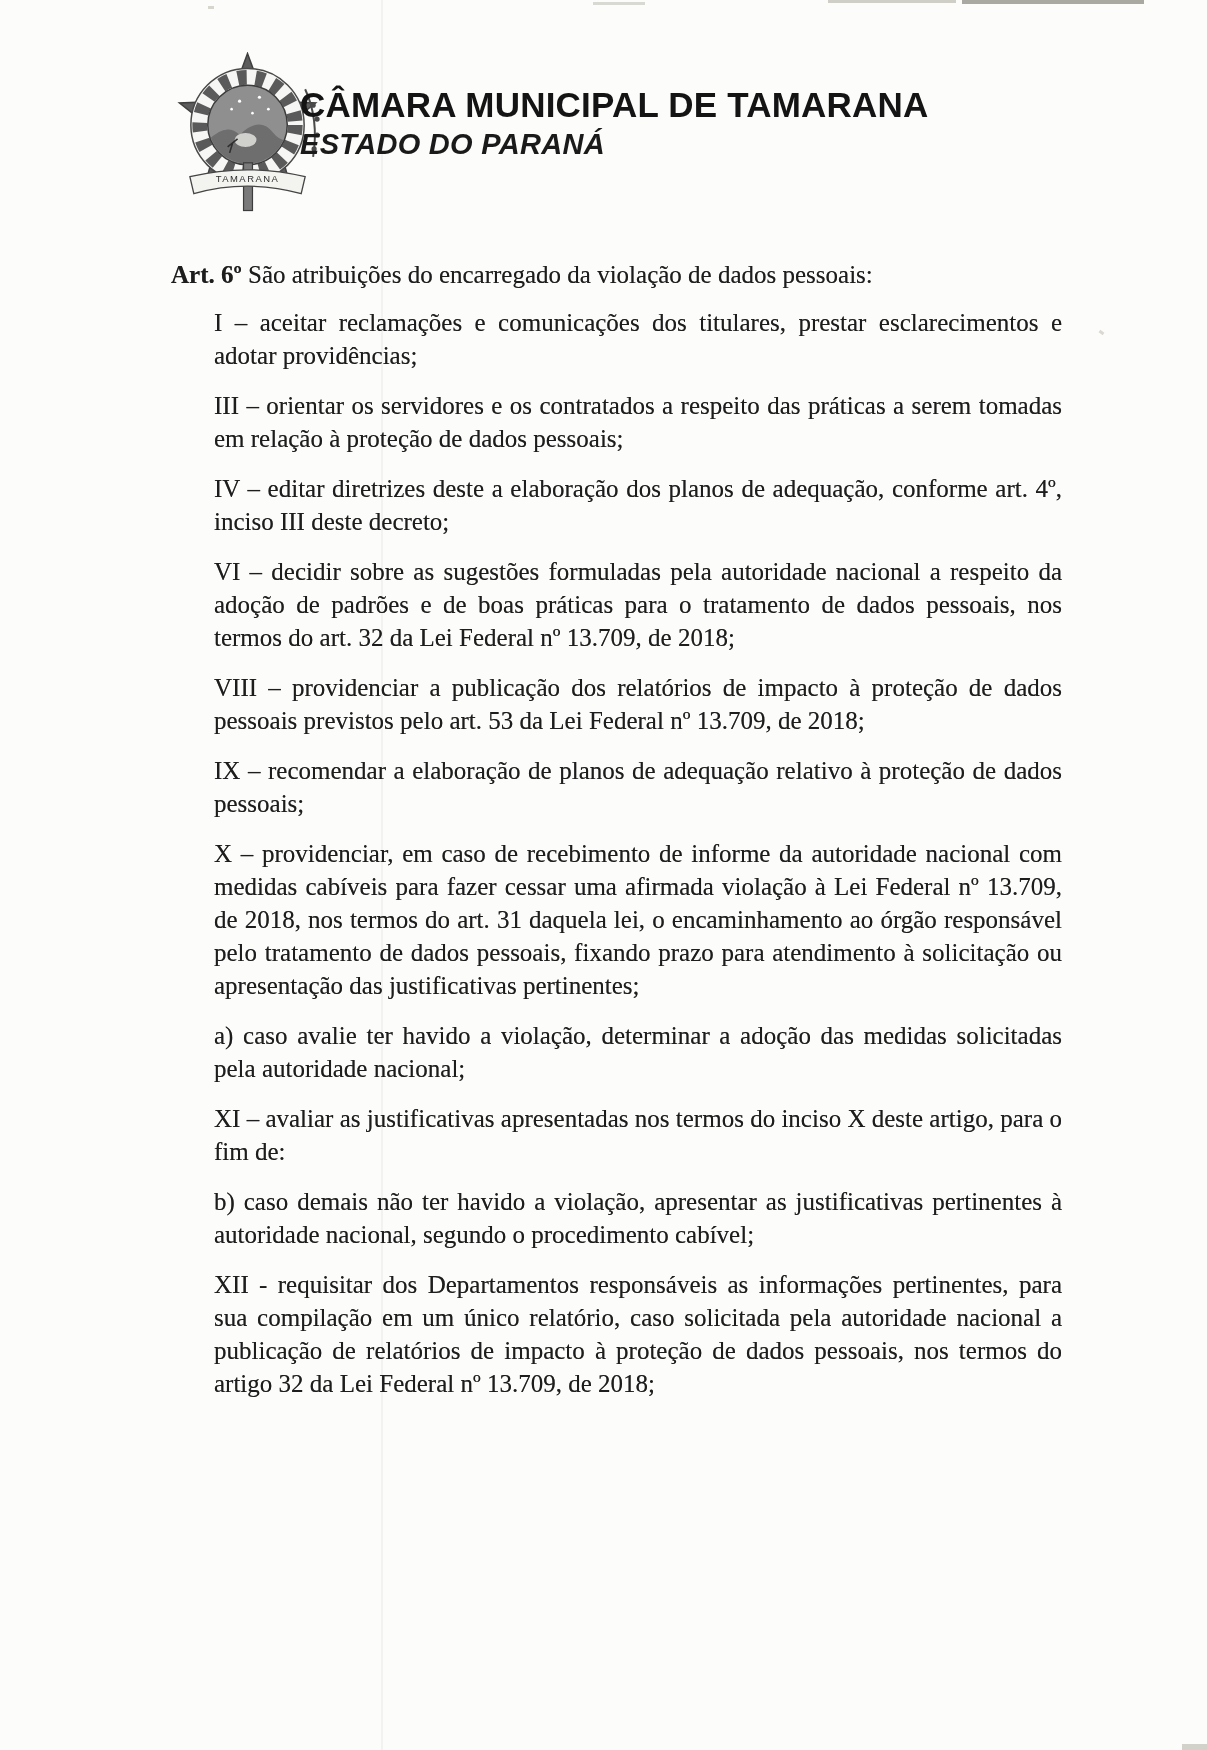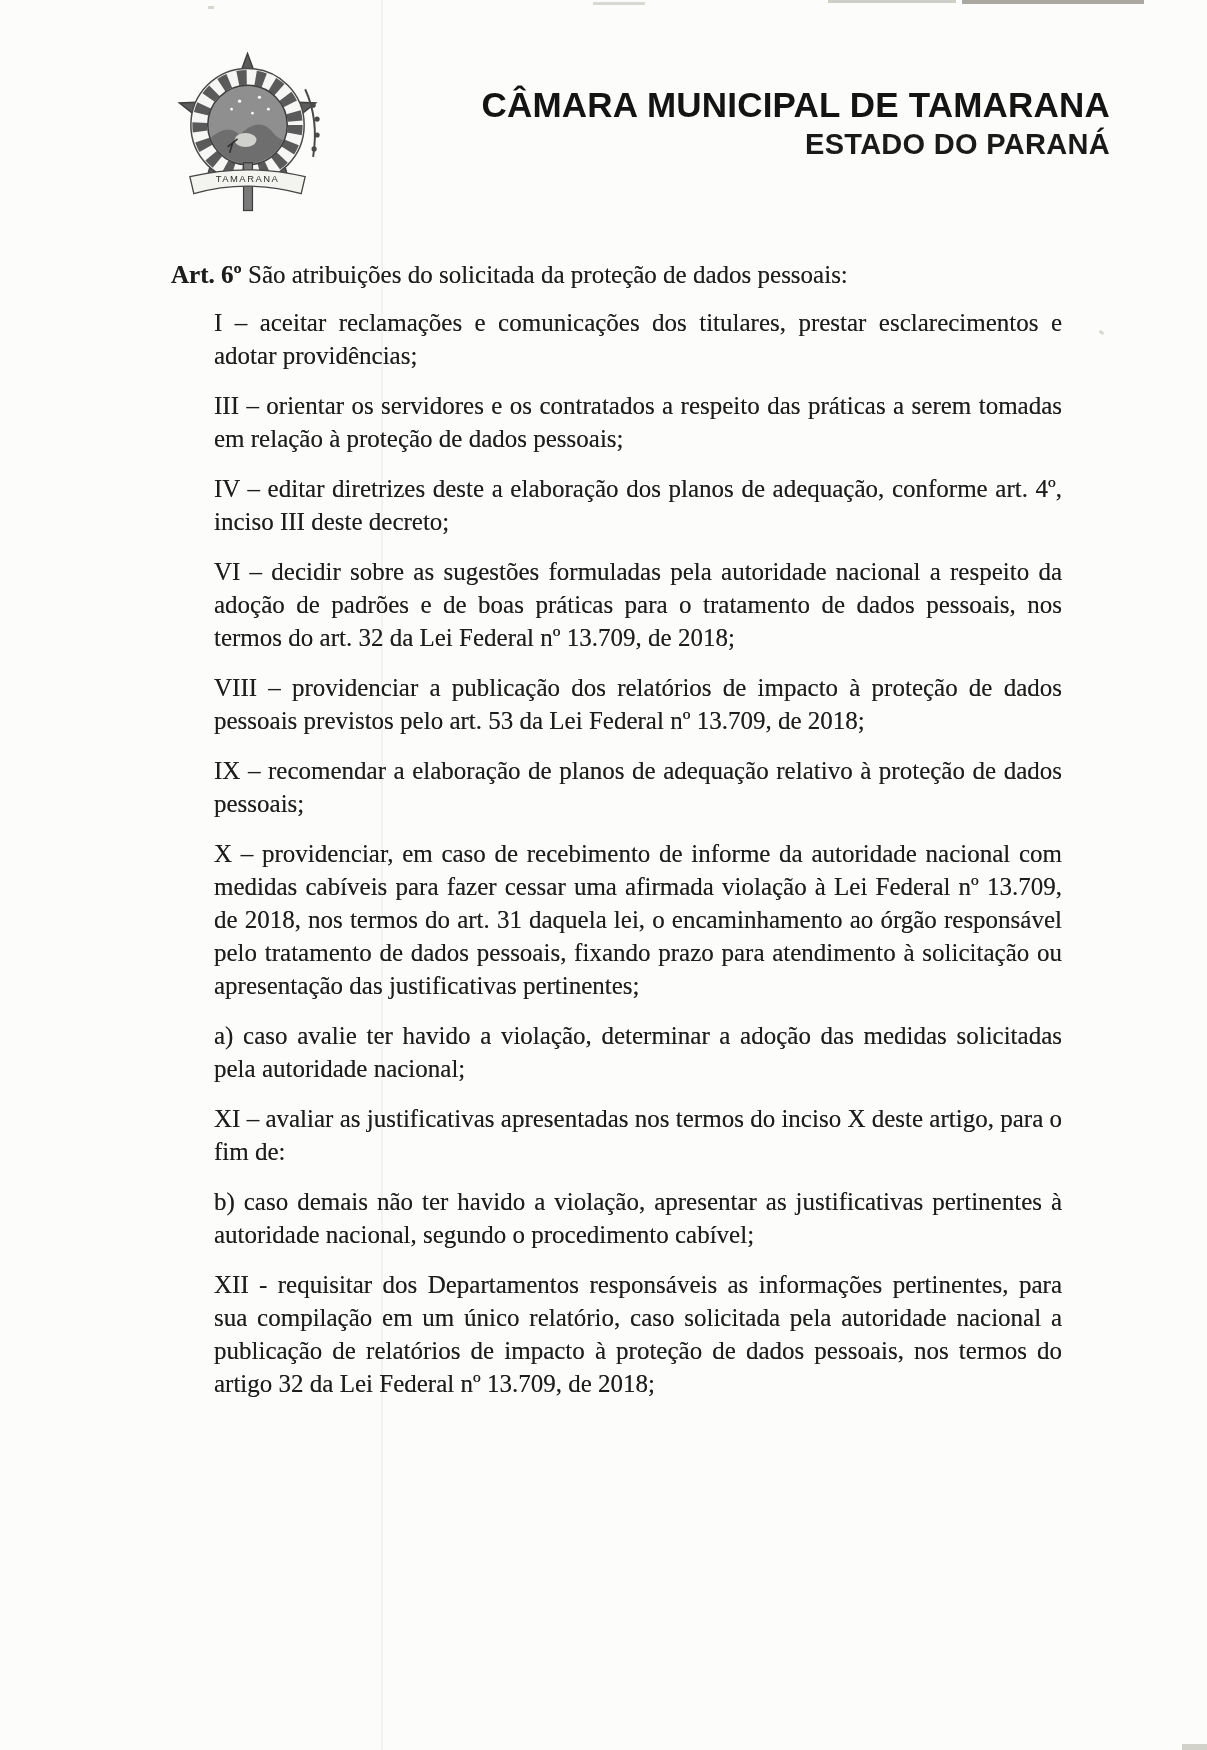--- a/index.html
+++ b/index.html
@@ -17,29 +17,29 @@
   .dash1 { left:593px; top:2px;  width:52px;  height:3px; background:#cccdc6; opacity:.75; }
   .dash2 { left:828px; top:0;    width:128px; height:3px; background:#cfcfc8; }
   .dash3 { left:962px; top:0;    width:182px; height:4px; background:#a9a9a1; }
   .speck1{ left:208px; top:6px;  width:6px;   height:3px; background:#d6d6cf; }
   .speck2{ left:1099px;top:331px;width:5px;   height:3px; background:#d9d9d2; transform:rotate(35deg); }
   .speck3{ left:1182px;top:1744px;width:25px; height:6px; background:#d2d2cb; }
   .fold  { left:381px; top:0;    width:2px;   height:1750px; background:rgba(60,60,55,0.05); }
 
   .doc-header { position:absolute; left:0; top:0; width:1207px; height:230px; }
   .coat { position:absolute; left:168px; top:52px; width:164px; height:164px; }
-  .titles { position:absolute; left:300px; top:84px; width:810px; text-align:right; }
+  .titles { position:absolute; left:300px; top:84px; width:810px; text-align:left; }
   .org-title {
     font-family:"Liberation Sans", sans-serif;
     font-weight:700; font-size:35px; line-height:42px;
     color:#141414; letter-spacing:0.2px;
   }
   .org-subtitle {
     font-family:"Liberation Sans", sans-serif;
-    font-weight:700; font-size:29px; line-height:36px;
+    font-weight:700; font-style:italic; font-size:29px; line-height:36px;
     color:#1a1a1a; letter-spacing:0.3px;
   }
 
   .doc-body {
     position:absolute; left:171px; top:258px; width:895px;
     font-size:25px; line-height:33px;
     text-shadow:0 0 0.6px rgba(25,25,25,0.55);
   }
   .art-head { margin:0 0 15px 0; }
   .art-label { font-weight:700; }
@@ -104,21 +104,21 @@
       </g>
     </svg>
 
     <div class="titles">
       <div class="org-title">CÂMARA MUNICIPAL DE TAMARANA</div>
       <div class="org-subtitle">ESTADO DO PARANÁ</div>
     </div>
   </header>
 
   <main class="doc-body">
-    <p class="art-head"><span class="art-label">Art. 6º</span><span> São atribuições do solicitada da proteção de dados pessoais:</span></p>
+    <p class="art-head"><span class="art-label">Art. 6º</span><span> São atribuições do encarregado da violação de dados pessoais:</span></p>
 
     <p class="item">I – aceitar reclamações e comunicações dos titulares, prestar esclarecimentos e adotar providências;</p>
     <p class="item">III – orientar os servidores e os contratados a respeito das práticas a serem tomadas em relação à proteção de dados pessoais;</p>
     <p class="item">IV – editar diretrizes deste a elaboração dos planos de adequação, conforme art. 4º, inciso III deste decreto;</p>
     <p class="item">VI – decidir sobre as sugestões formuladas pela autoridade nacional a respeito da adoção de padrões e de boas práticas para o tratamento de dados pessoais, nos termos do art. 32 da Lei Federal nº 13.709, de 2018;</p>
     <p class="item">VIII – providenciar a publicação dos relatórios de impacto à proteção de dados pessoais previstos pelo art. 53 da Lei Federal nº 13.709, de 2018;</p>
     <p class="item">IX – recomendar a elaboração de planos de adequação relativo à proteção de dados pessoais;</p>
     <p class="item">X – providenciar, em caso de recebimento de informe da autoridade nacional com medidas cabíveis para fazer cessar uma afirmada violação à Lei Federal nº 13.709, de 2018, nos termos do art. 31 daquela lei, o encaminhamento ao órgão responsável pelo tratamento de dados pessoais, fixando prazo para atendimento à solicitação ou apresentação das justificativas pertinentes;</p>
     <p class="item">a) caso avalie ter havido a violação, determinar a adoção das medidas solicitadas pela autoridade nacional;</p>
     <p class="item">XI – avaliar as justificativas apresentadas nos termos do inciso X deste artigo, para o fim de:</p>

